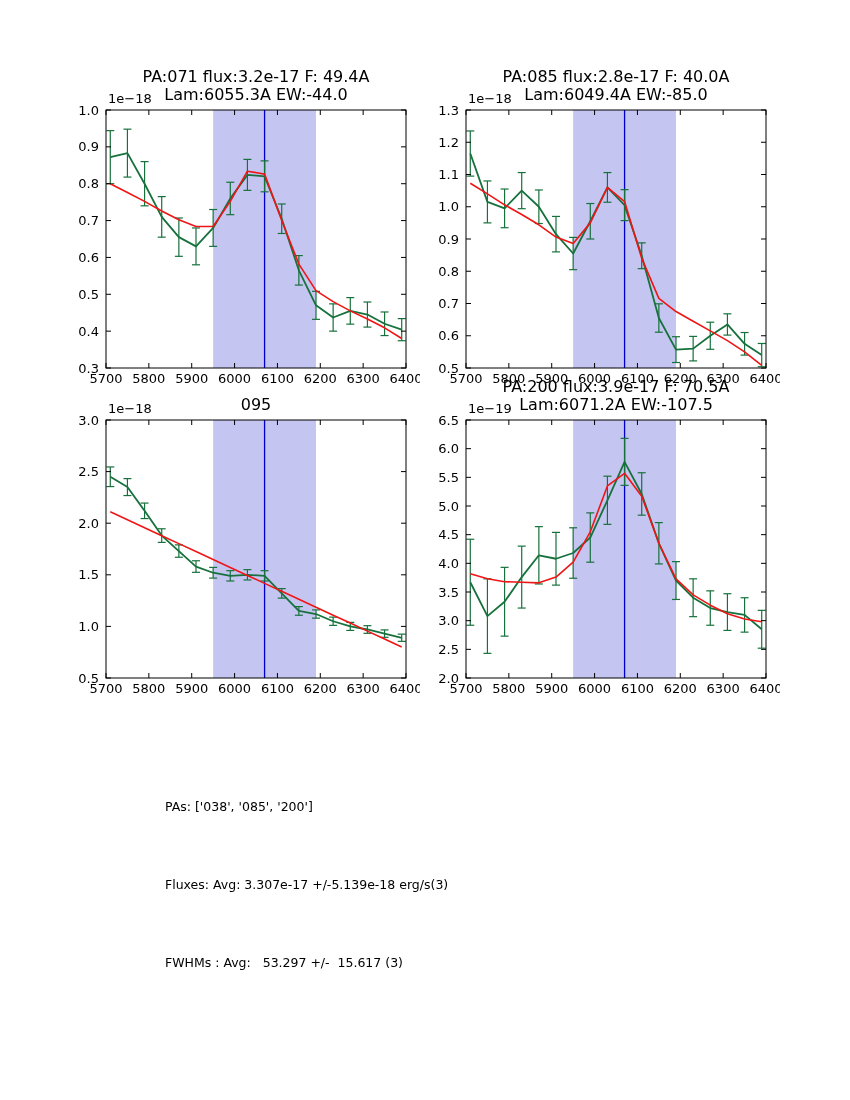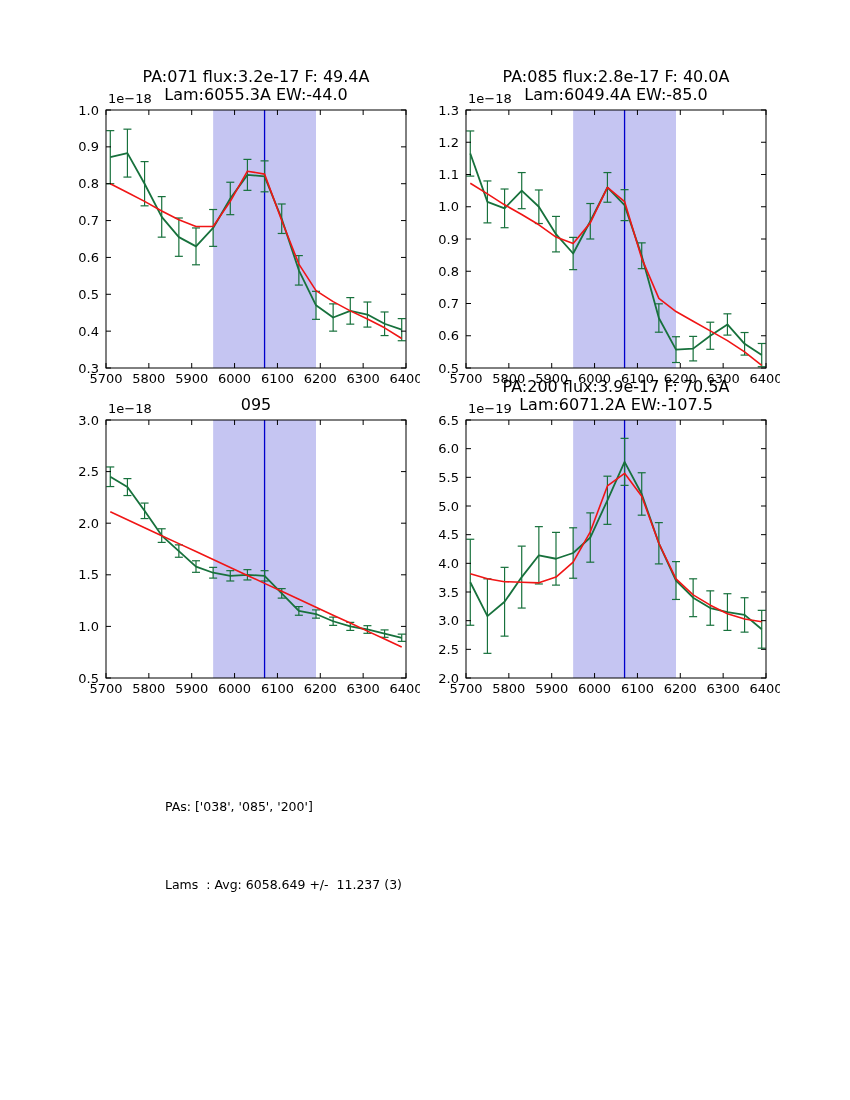--- a/index.html
+++ b/index.html
@@ -487,17 +487,18 @@
           <text x="39" y="83.16666666666666" font-size="13" text-anchor="end" font-family="&quot;DejaVu Sans&quot;,&quot;Liberation Sans&quot;,sans-serif">6.0</text>
           <text x="39" y="54.5" font-size="13" text-anchor="end" font-family="&quot;DejaVu Sans&quot;,&quot;Liberation Sans&quot;,sans-serif">6.5</text>
         </g>
         <text x="48" y="43" font-size="13" text-anchor="start" font-family="&quot;DejaVu Sans&quot;,&quot;Liberation Sans&quot;,sans-serif">1e−19</text>
         <text x="196" y="22" font-size="16" text-anchor="middle" font-family="&quot;DejaVu Sans&quot;,&quot;Liberation Sans&quot;,sans-serif">PA:200 flux:3.9e-17 F: 70.5A</text>
         <text x="196" y="40" font-size="16" text-anchor="middle" font-family="&quot;DejaVu Sans&quot;,&quot;Liberation Sans&quot;,sans-serif">Lam:6071.2A EW:-107.5</text>
       </svg></div>
 
   <div class="summary">
     <div>PAs: ['038', '085', '200']</div>
-    <div>Lams  : Avg: 6058.649 +/-  11.237 (3)</div>
+    <div>Fluxes: Avg: 3.307e-17 +/-5.139e-18 erg/s(3)</div>
+    <div>FWHMs : Avg:   53.297 +/-  15.617 (3)</div>
     
     
   </div>
 </div>
 
 </body></html>

